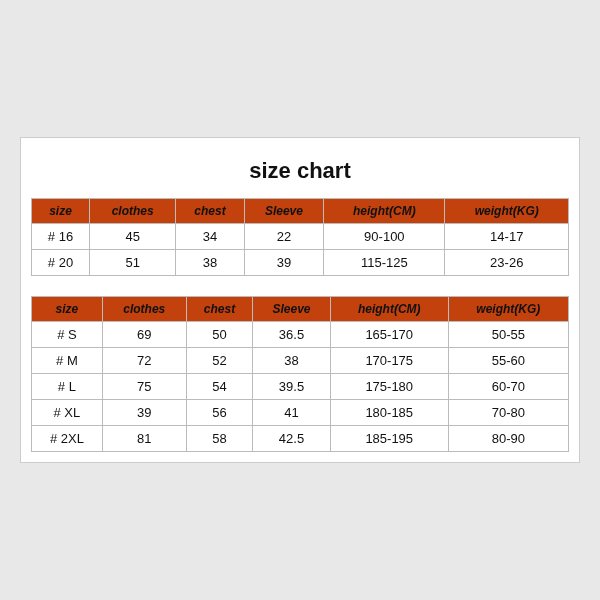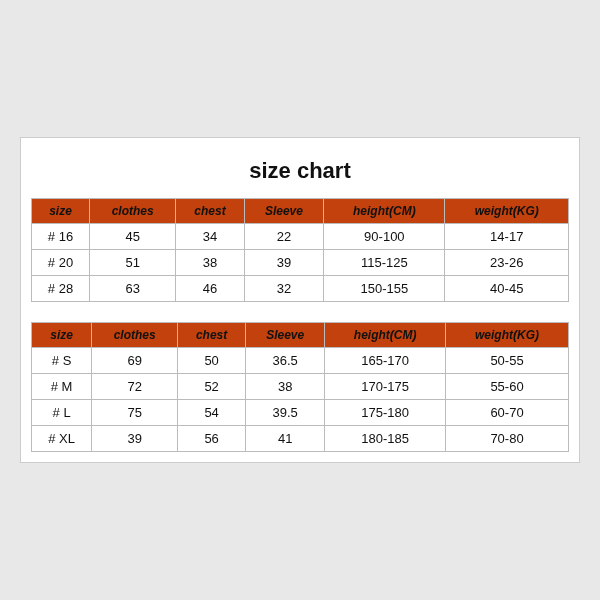--- a/index.html
+++ b/index.html
@@ -92,28 +92,20 @@
           <td>14-17</td>
         </tr>
         <tr>
           <td># 20</td>
           <td>51</td>
           <td>38</td>
           <td>39</td>
           <td>115-125</td>
           <td>23-26</td>
         </tr>
-        <tr>
-          <td># 28</td>
-          <td>63</td>
-          <td>46</td>
-          <td>32</td>
-          <td>150-155</td>
-          <td>40-45</td>
-        </tr>
       </tbody>
   </table>
 
   <div class="section-gap"></div>
 
   <table class="second-table">
     <thead>
       <tr>
           <th>size</th>
           <th>clothes</th>
@@ -149,15 +141,23 @@
           <td>60-70</td>
         </tr>
         <tr>
           <td># XL</td>
           <td>39</td>
           <td>56</td>
           <td>41</td>
           <td>180-185</td>
           <td>70-80</td>
         </tr>
+        <tr>
+          <td># 2XL</td>
+          <td>81</td>
+          <td>58</td>
+          <td>42.5</td>
+          <td>185-195</td>
+          <td>80-90</td>
+        </tr>
       </tbody>
   </table>
 </div>
 
 </body></html>

